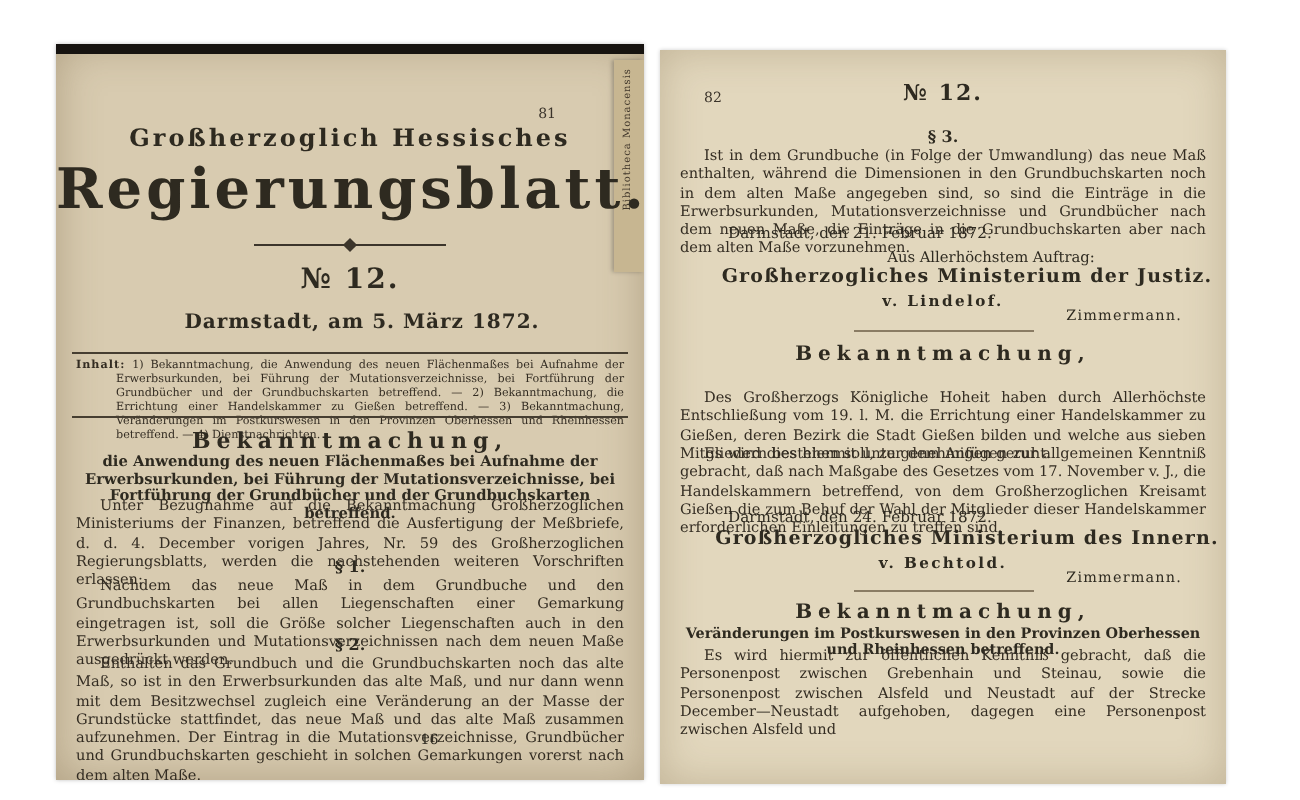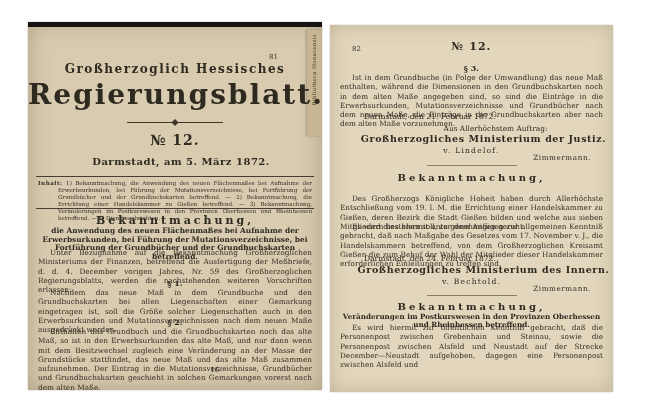--- a/index.html
+++ b/index.html
@@ -54,21 +54,21 @@
   .body-par{
     font-size:7.3px;line-height:9.3px;text-align:justify;
     left:10px;right:10px;text-indent:12px;color:#332c22;
   }
   .sec-label{font-size:8px;font-weight:600;}
   .sig-mark{font-size:7px;}
   .running-head{font-size:11px;font-weight:700;letter-spacing:1px;}
   .dateline-l{font-size:7.6px;left:34px;}
   .auth-line{font-size:7.4px;}
   .ministry{font-size:9.5px;font-weight:700;letter-spacing:.6px;padding-left:24px;}
-  .signer{font-size:7.6px;letter-spacing:1.2px;}
+  .signer{font-size:7.6px;letter-spacing:1.2px;font-weight:bold;}
   .countersigner{font-size:7.2px;right:22px;letter-spacing:.6px;}
   .h-announce2{font-size:10px;font-weight:700;letter-spacing:3px;}
   .h-sub2{font-size:7.2px;font-weight:700;line-height:8.4px;padding:0 10px;}
 </style>
 </head>
 <body>
 
 <div class="page page-left">
   <div class="scan-edge-top"></div>
 

